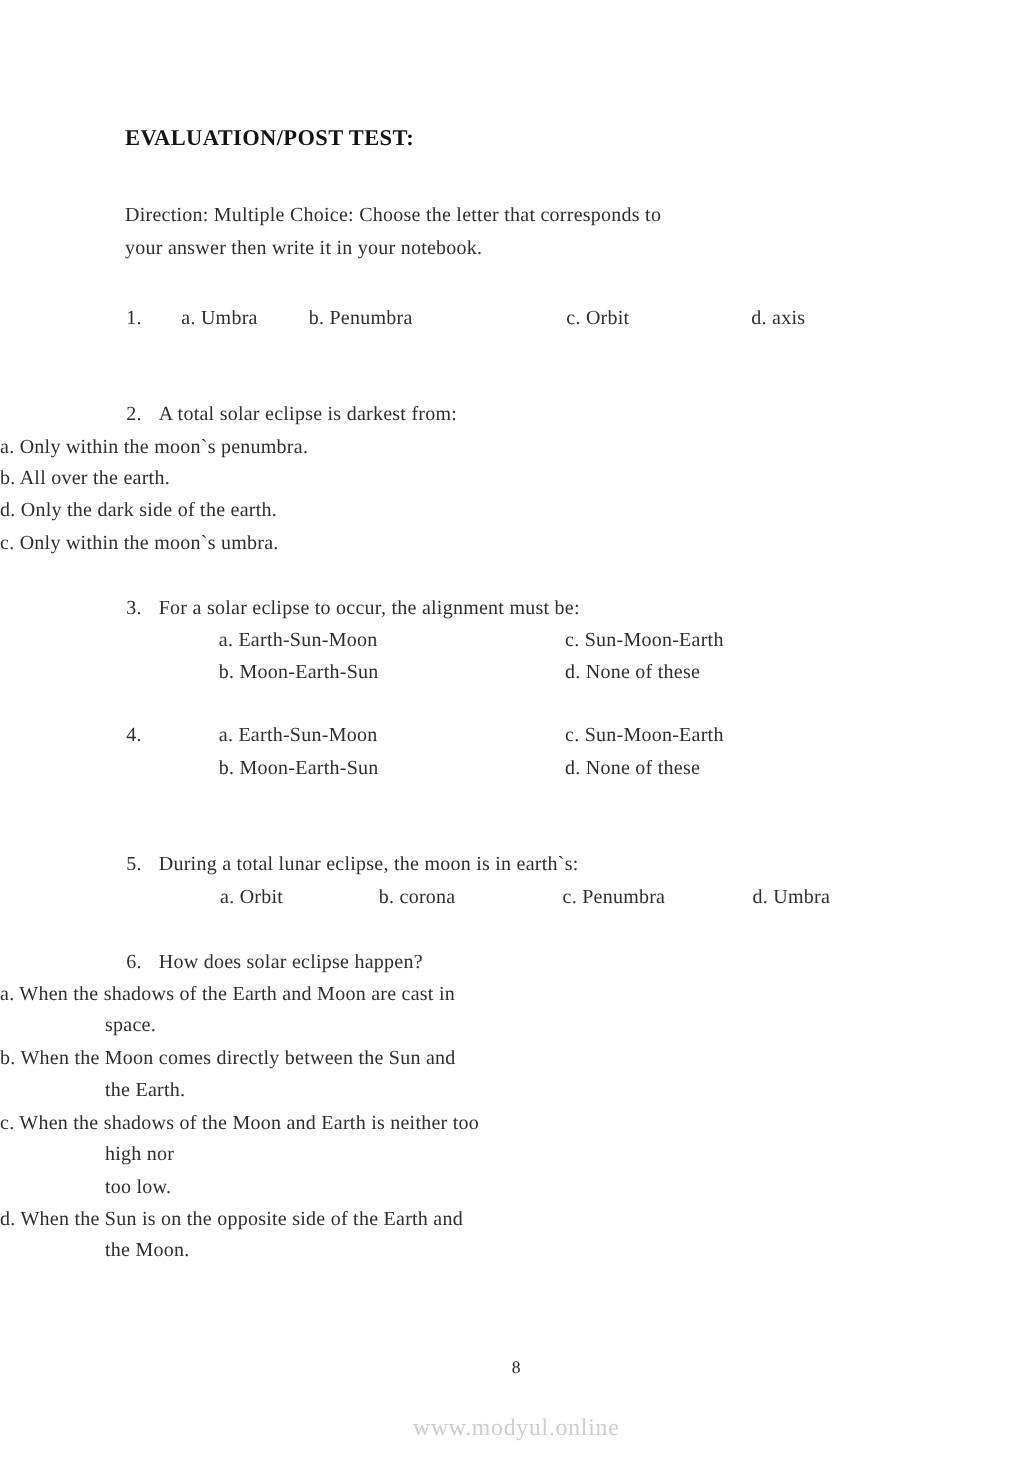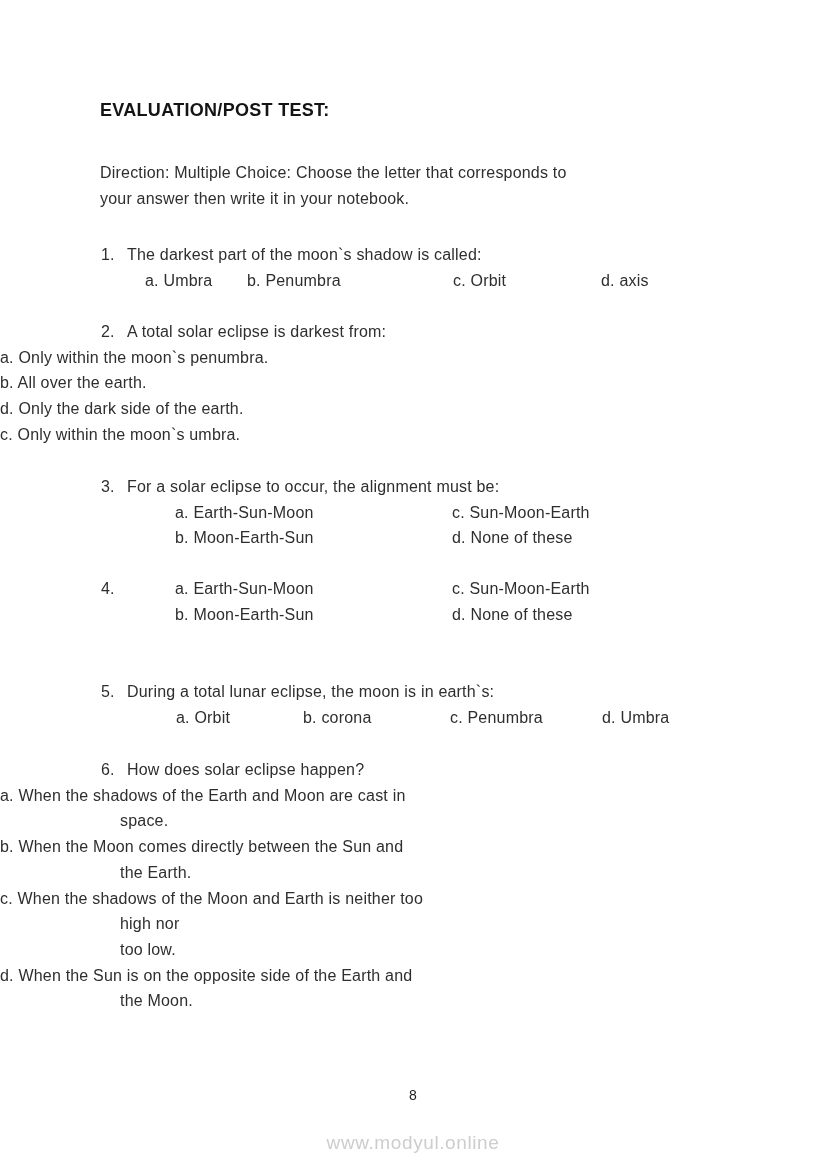--- a/index.html
+++ b/index.html
@@ -1,21 +1,21 @@
 <!DOCTYPE html>
 <html><head>
 <meta charset="utf-8">
 <style>
   html, body { margin: 0; padding: 0; background: #ffffff; }
   .page {
     position: relative;
     width: 826px;
     height: 1169px;
     background: #ffffff;
-    font-family: Liberation Sans, sans-serif;
+    font-family: Liberation Serif, serif;
     font-size: 16px;
     letter-spacing: 0.2px;
     color: #2e2e2e;
     overflow: hidden;
   }
   .title {
     position: absolute;
     top: 100px;
     left: 100px;
     margin: 0;
@@ -34,21 +34,21 @@
     position: absolute;
     left: 0;
     width: 100%;
     line-height: 25.7px;
   }
   .q-line { position: relative; padding-left: 127px; }
   .q-num  { position: absolute; left: 101px; top: 0; }
   .opt-row { position: relative; height: 25.7px; }
   .opt-row .opt { position: absolute; top: 0; white-space: nowrap; }
   .indent1 { }
-  .cont    { padding-left: 120px; }
+  .cont    { padding-left: 84px; }
   .page-number {
     position: absolute;
     top: 1087px;
     left: 0;
     width: 100%;
     text-align: center;
     font-size: 14px;
     color: #1f1f1f;
   }
   .watermark {
@@ -71,21 +71,20 @@
   <h1 class="title">EVALUATION/POST TEST:</h1>
 
   <div class="direction">
     <div>Direction: Multiple Choice: Choose the letter that corresponds to</div>
     <div>your answer then write it in your notebook.</div>
   </div>
 
   <section class="question" style="top:242px">
     <div class="q-line">
       <span class="q-num">1.</span>
-      <span>The darkest part of the moon`s shadow is called:</span>
     </div>
     <div class="opt-row">
       <span class="opt" style="left:145px">a. Umbra</span>
       <span class="opt" style="left:247px">b. Penumbra</span>
       <span class="opt" style="left:453px">c. Orbit</span>
       <span class="opt" style="left:601px">d. axis</span>
     </div>
   </section>
 
   <section class="question" style="top:319px">

